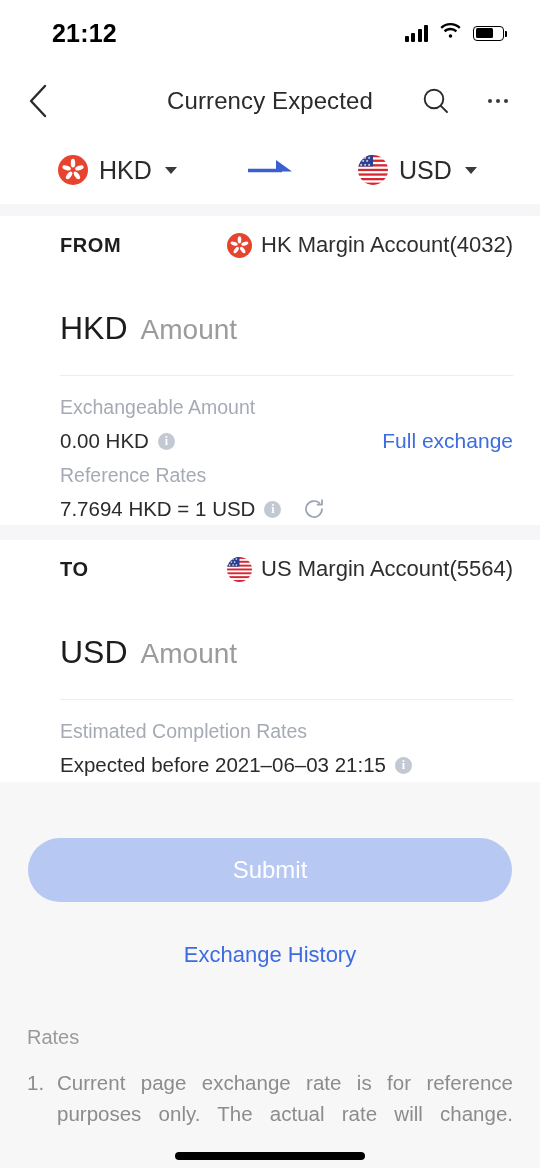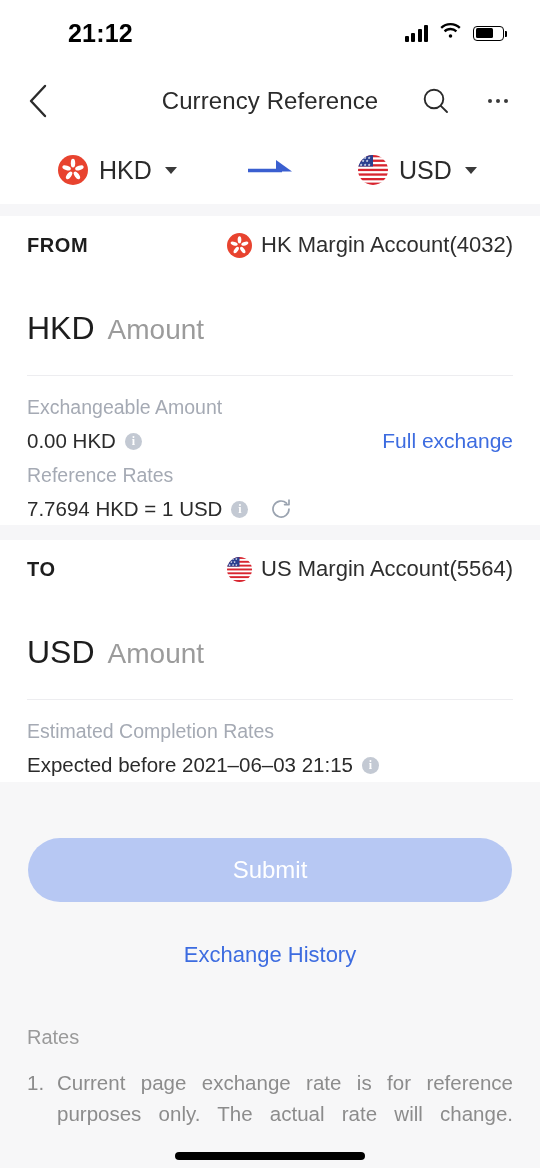--- a/index.html
+++ b/index.html
@@ -16,21 +16,21 @@
     background: #f7f7f8;
   }
 
   
   .statusbar {
     position: absolute; top: 0; left: 0;
     width: 540px; height: 66px;
     background: #ffffff;
     display: flex; align-items: center;
     justify-content: space-between;
-    padding: 0 36px 0 68px;
+    padding: 0 36px 0 52px;
   }
   .status-time {
     font-size: 25px; font-weight: bold; color: #000;
     letter-spacing: 0.2px;
   }
   .status-icons { display: flex; align-items: center; gap: 11px; }
   .bars { display: flex; align-items: flex-end; gap: 2.5px; height: 17px; }
   .bars i { display: block; width: 4px; background: #000; border-radius: 1px; }
   .bars i:nth-child(1) { height: 6px; }
   .bars i:nth-child(2) { height: 9px; }
@@ -95,21 +95,21 @@
     margin-left: 2px;
   }
   .pair-arrow { position: absolute; left: 248px; top: 50%; transform: translateY(-50%); }
 
   
   .flag { width: 30px; height: 30px; border-radius: 50%; display: block; flex: none; }
   .flag.sm { width: 25px; height: 25px; }
 
   
   .gap { background: #f6f6f8; width: 540px; position: absolute; left: 0; }
-  .card { background: #ffffff; width: 540px; position: absolute; left: 0; }
+  .card { background: #ffffff; width: 540px; position: absolute; left: 0; padding-left: 33px; }
 
   .row-head {
     display: flex; align-items: center; justify-content: space-between;
     padding: 0 27px;
     height: 58px;
   }
   .row-label { font-size: 20px; font-weight: bold; color: #1d1d1d; letter-spacing: 0.6px; }
   .account { display: flex; align-items: center; gap: 9px; }
   .account-name { font-size: 22px; color: #2e2e2e; }
 
@@ -204,21 +204,21 @@
         </span>
     </div>
   </div>
 
   <div class="navbar">
     <div class="nav-back">
       <svg width="20" height="34" viewBox="0 0 20 34">
         <path d="M17 2 L3 17 L17 32" fill="none" stroke="#2b2b2b" stroke-width="2.4" stroke-linecap="round" stroke-linejoin="round"></path>
       </svg>
     </div>
-    <div class="nav-title">Currency Reference</div>
+    <div class="nav-title">Currency Expected</div>
     <div class="nav-search">
       <svg width="30" height="30" viewBox="0 0 30 30">
         <circle cx="13" cy="13" r="9.3" fill="none" stroke="#2b2b2b" stroke-width="1.9"></circle>
         <line x1="19.8" y1="19.8" x2="26" y2="26" stroke="#2b2b2b" stroke-width="1.9" stroke-linecap="round"></line>
       </svg>
     </div>
     <div class="nav-more">
       <span></span>
         <span></span>
         <span></span>

